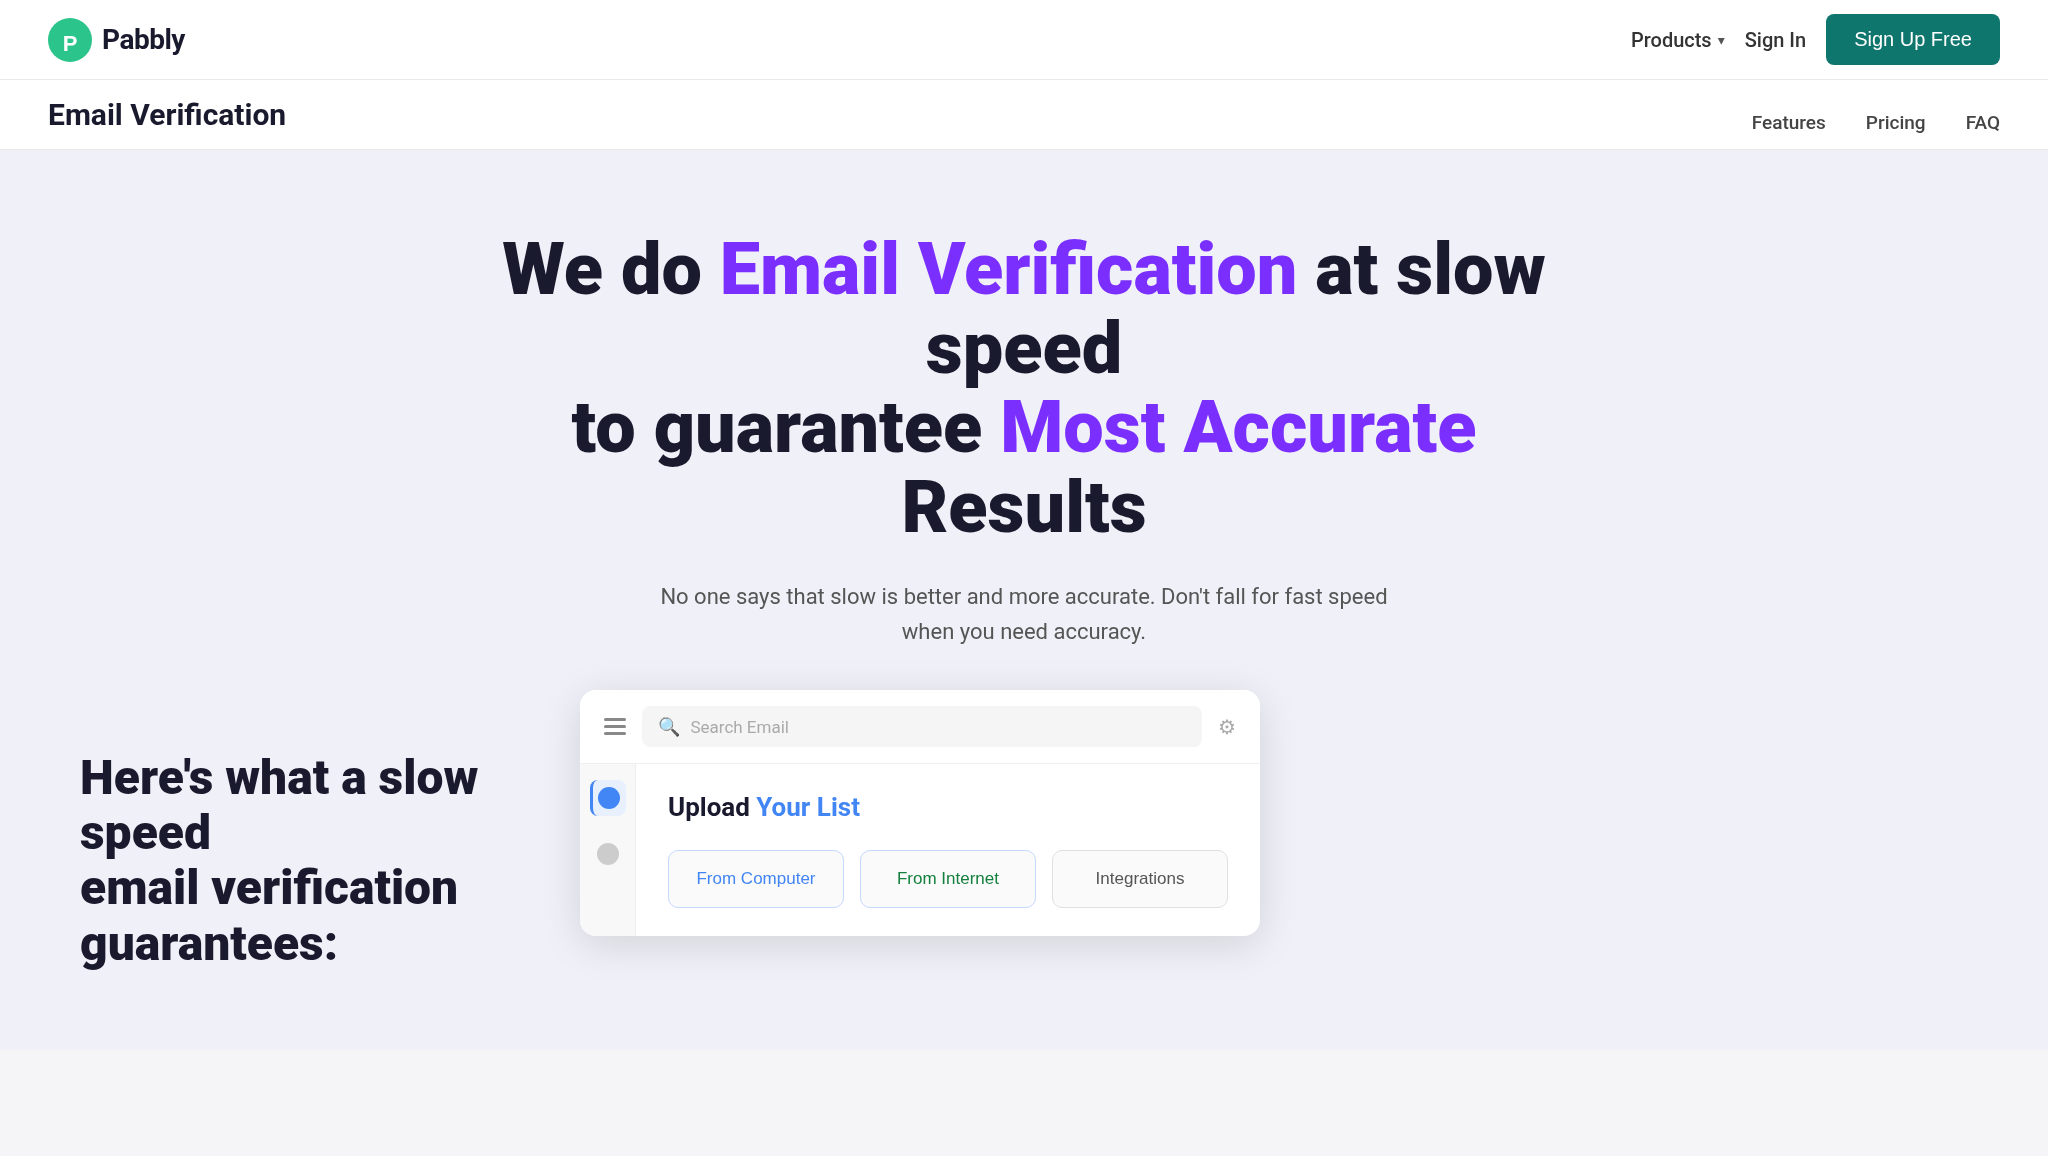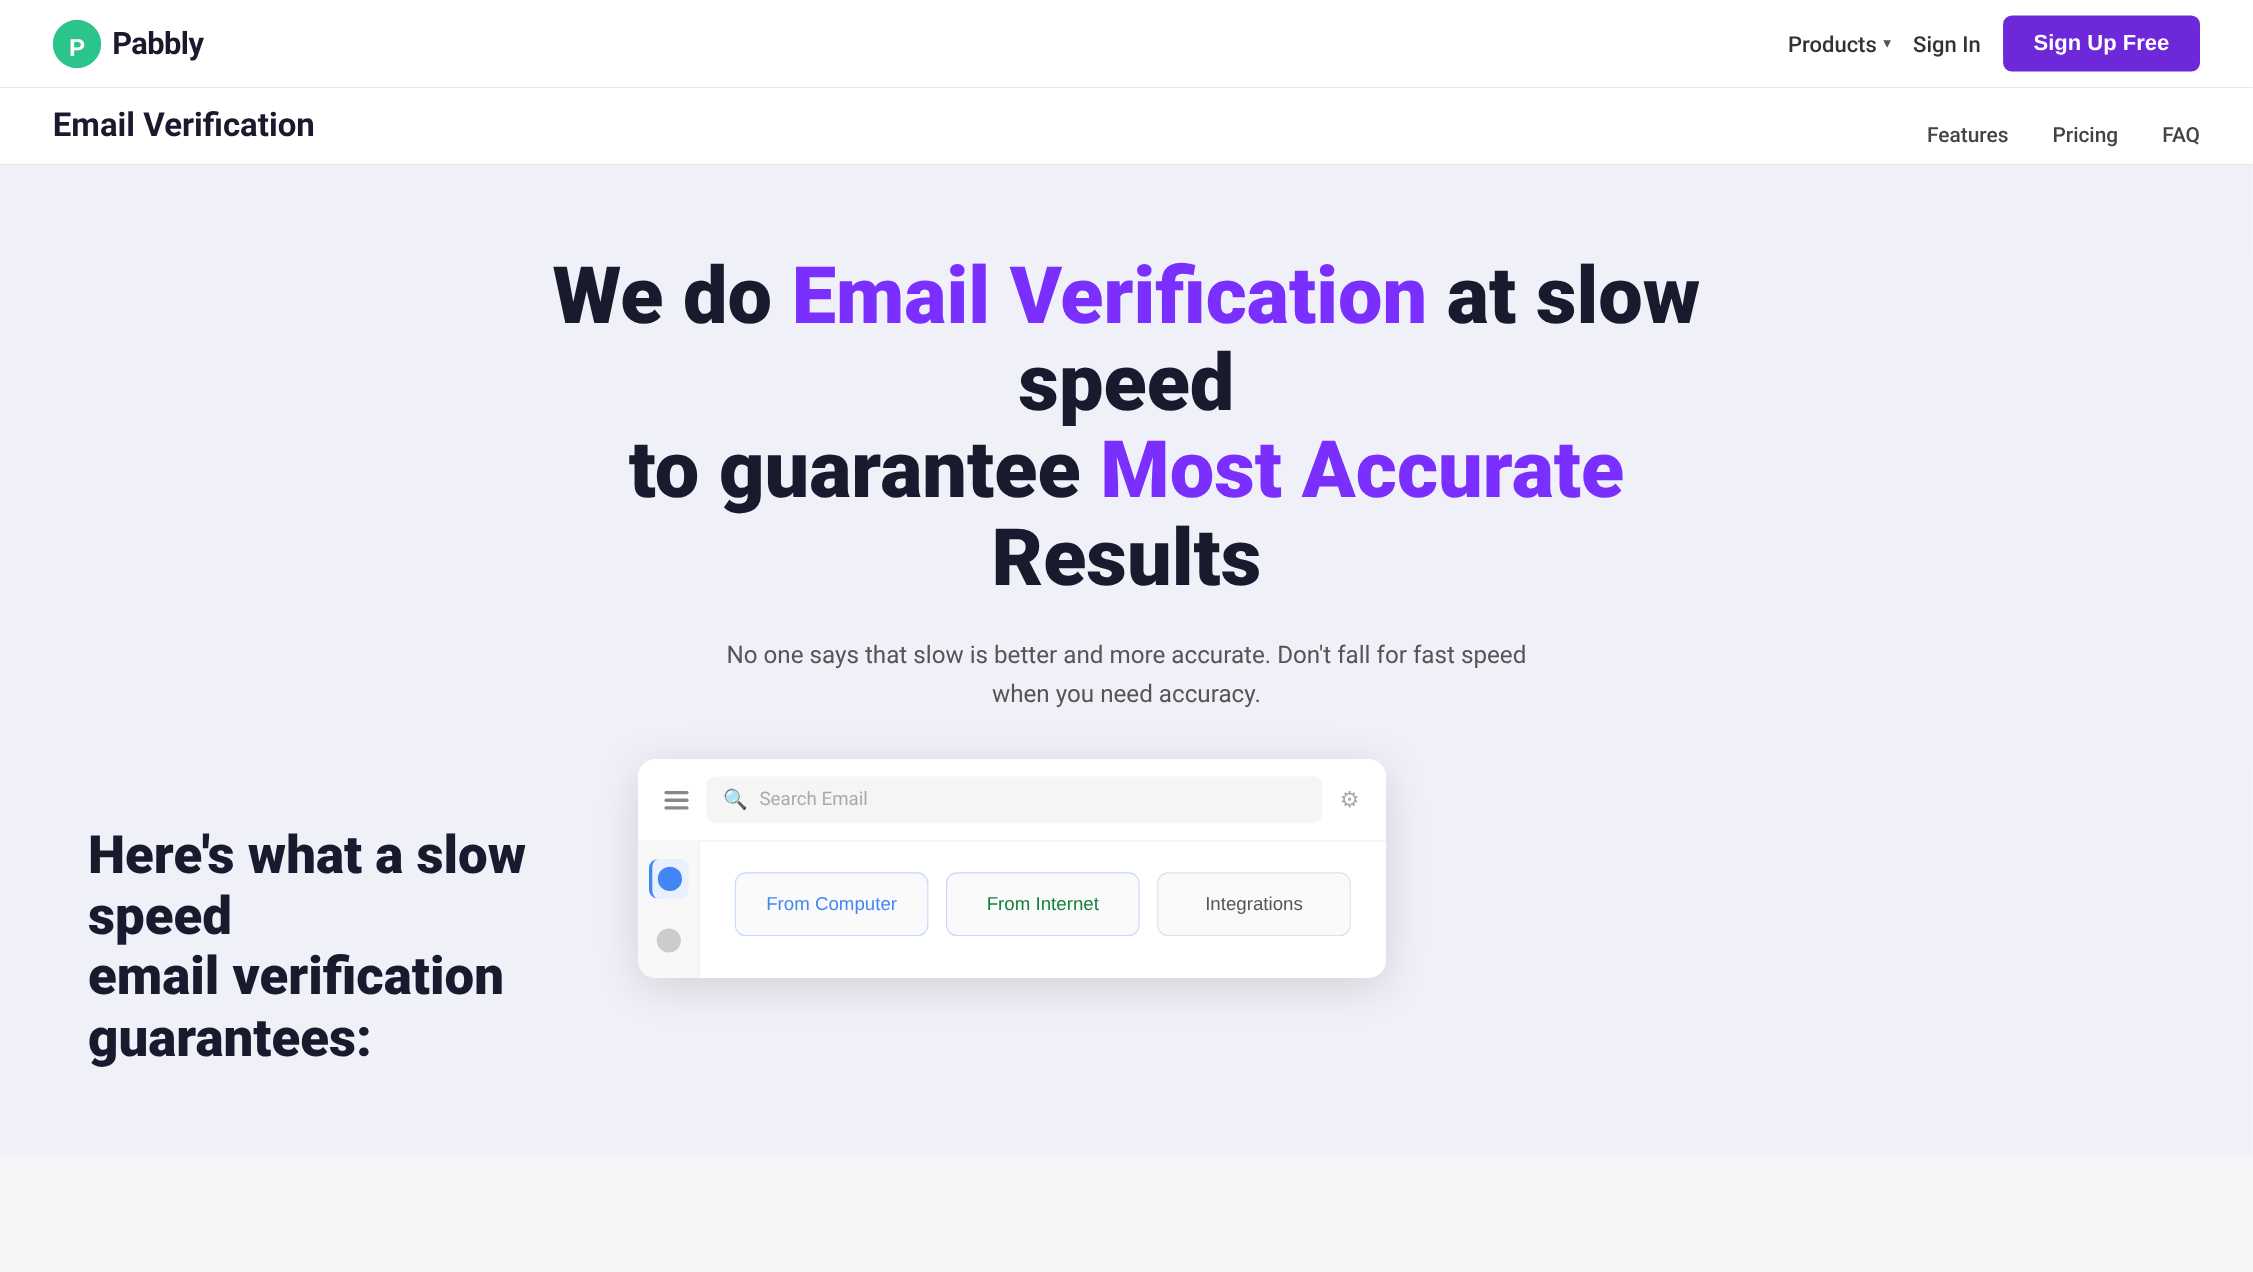--- a/index.html
+++ b/index.html
@@ -66,27 +66,27 @@
     }
 
     .nav-signin {
       font-size: 20px;
       font-weight: 500;
       color: #333;
       cursor: pointer;
     }
 
     .btn-signup {
-      background: #6d28d9;
+      background: #0f766e;
       color: #fff;
       border: none;
       border-radius: 8px;
       padding: 14px 28px;
       font-size: 20px;
-      font-weight: 700;
+      font-weight: 400;
       cursor: pointer;
     }
 
     
     .secondary-nav {
       background: #fff;
       height: 70px;
       display: flex;
       align-items: center;
       justify-content: space-between;
@@ -388,20 +388,23 @@
         <div class="widget-sidebar">
           <div class="sidebar-icon active">
             <div class="sidebar-icon-circle blue"></div>
           </div>
           <div class="sidebar-icon">
             <div class="sidebar-icon-circle gray"></div>
           </div>
         </div>
 
         <div class="widget-content">
+          <div class="upload-title">
+            <span>Upload </span><span class="blue">Your List</span>
+          </div>
           <div class="upload-buttons">
             <button class="upload-btn blue-text">From Computer</button>
             <button class="upload-btn blue-text-2">From Internet</button>
             <button class="upload-btn gray-text">Integrations</button>
           </div>
         </div>
 
       </div>
     </div>
   </div>

